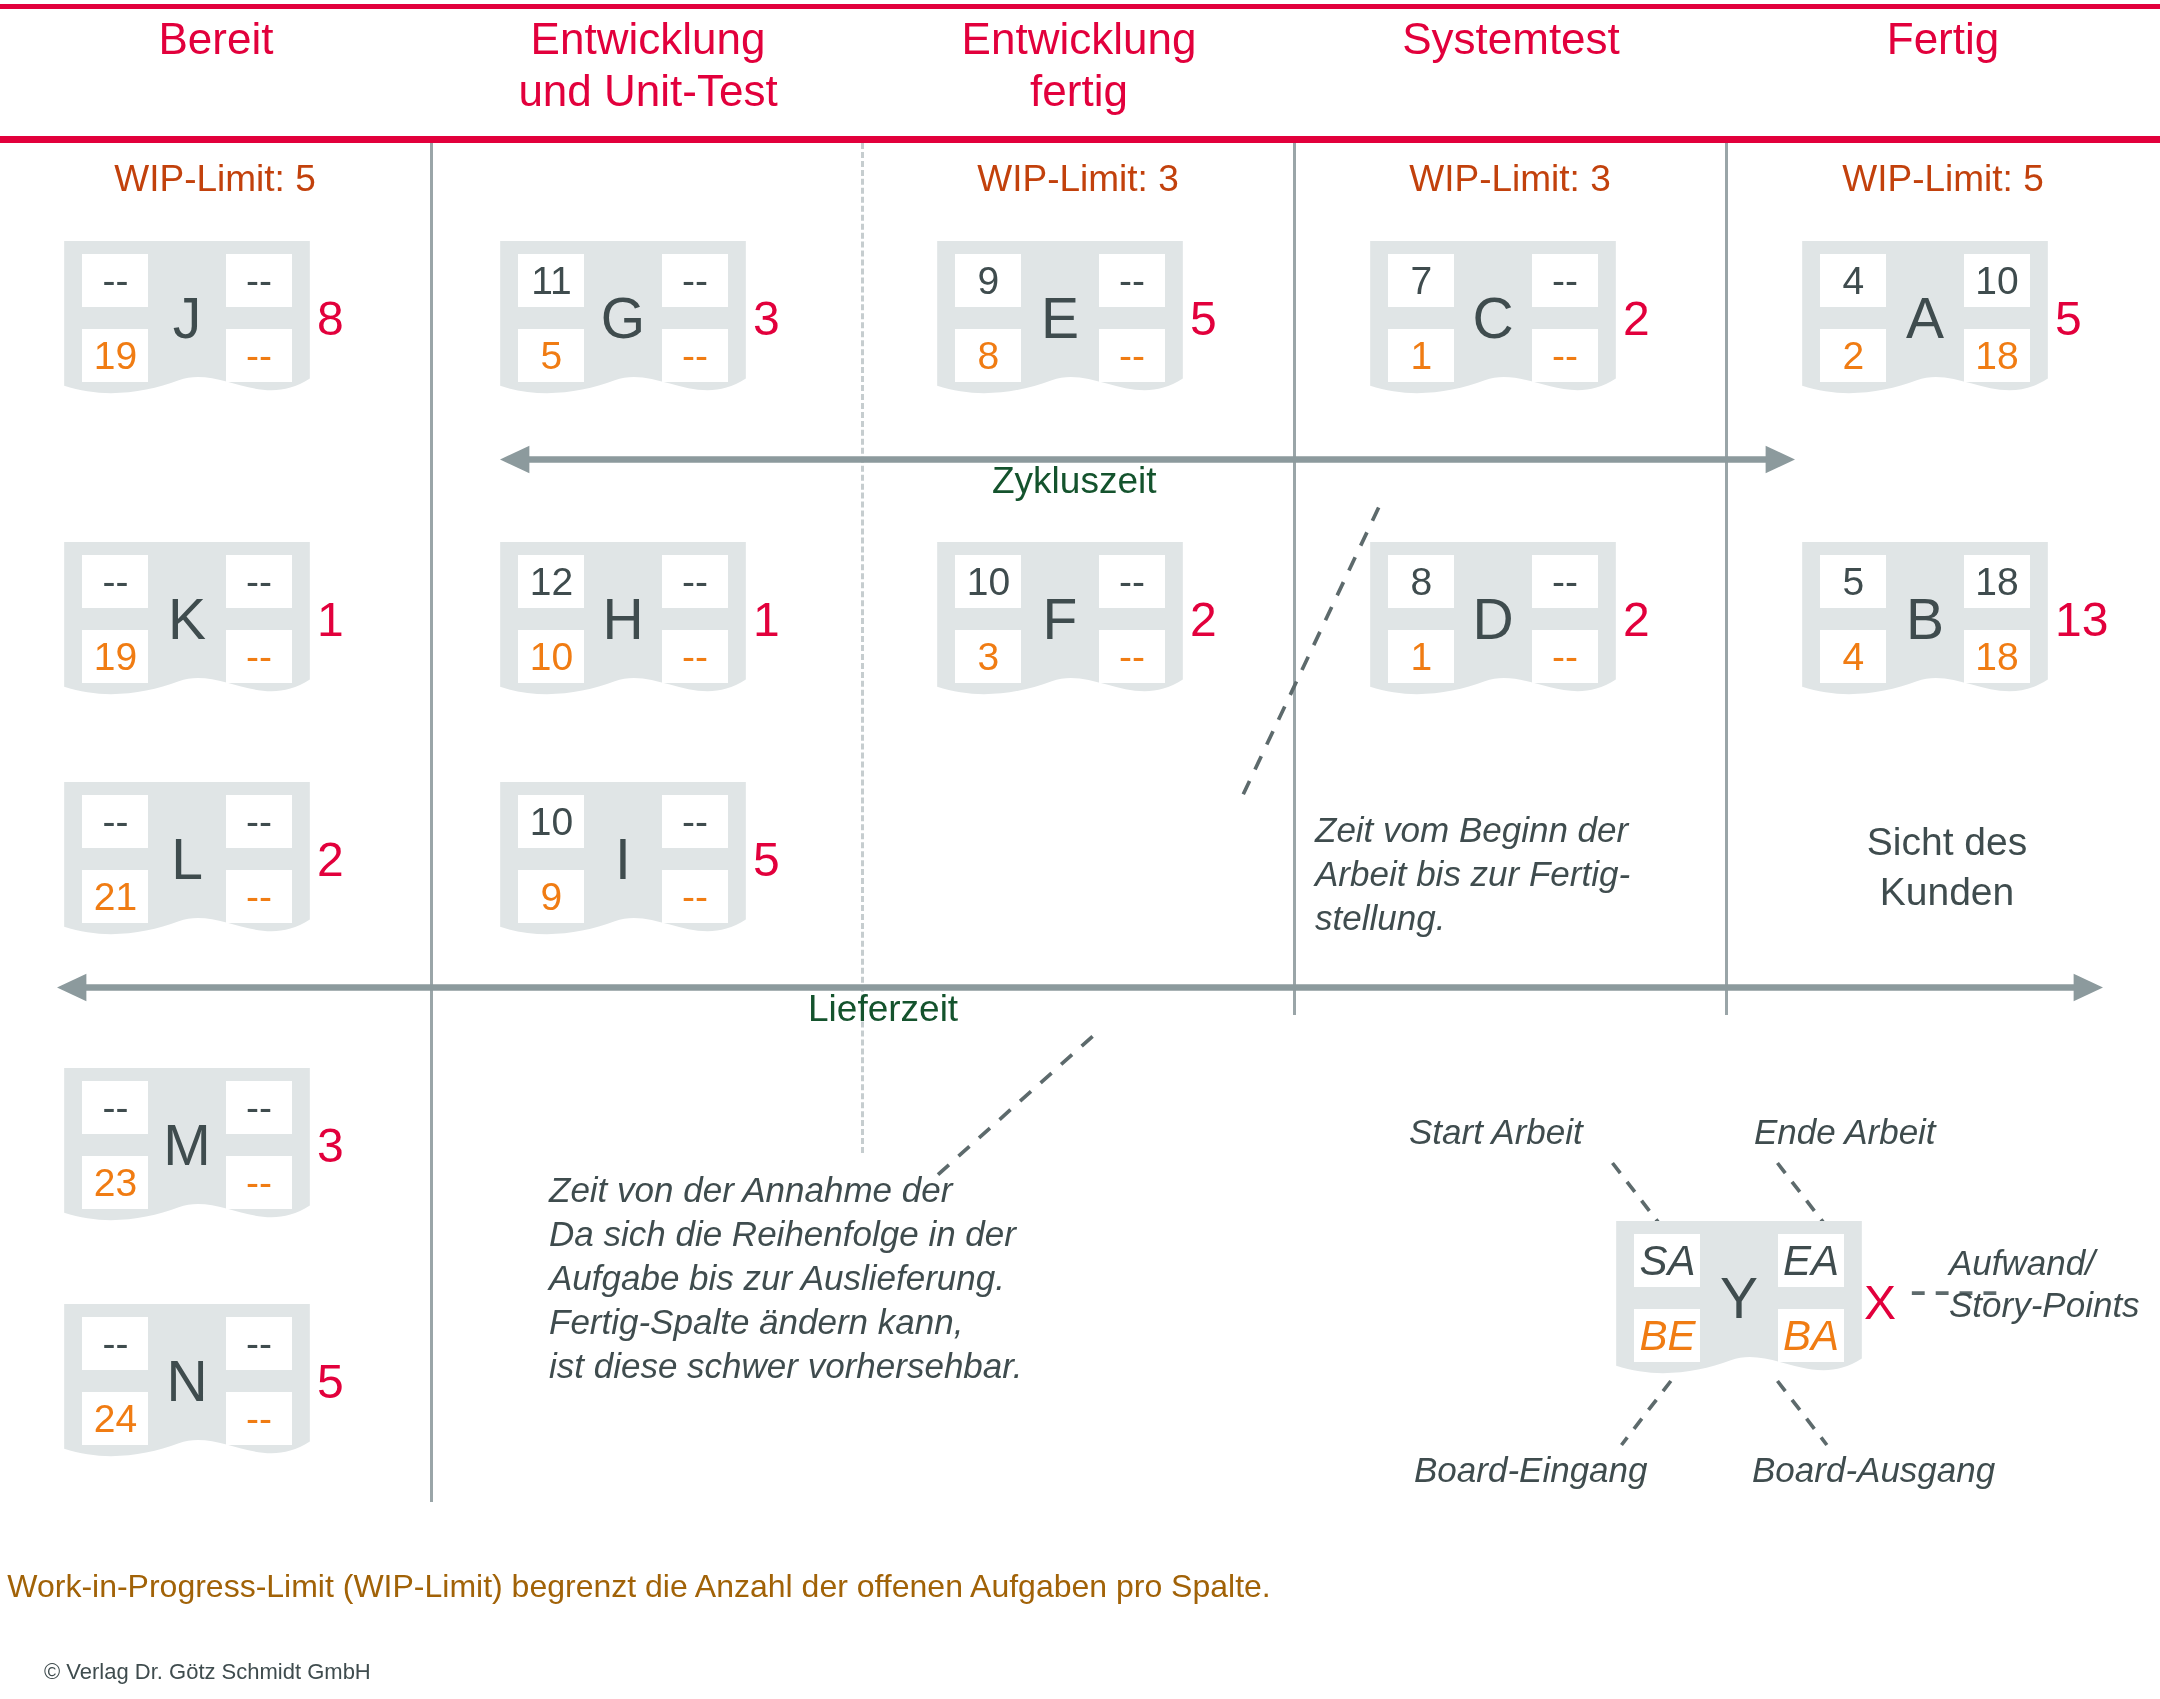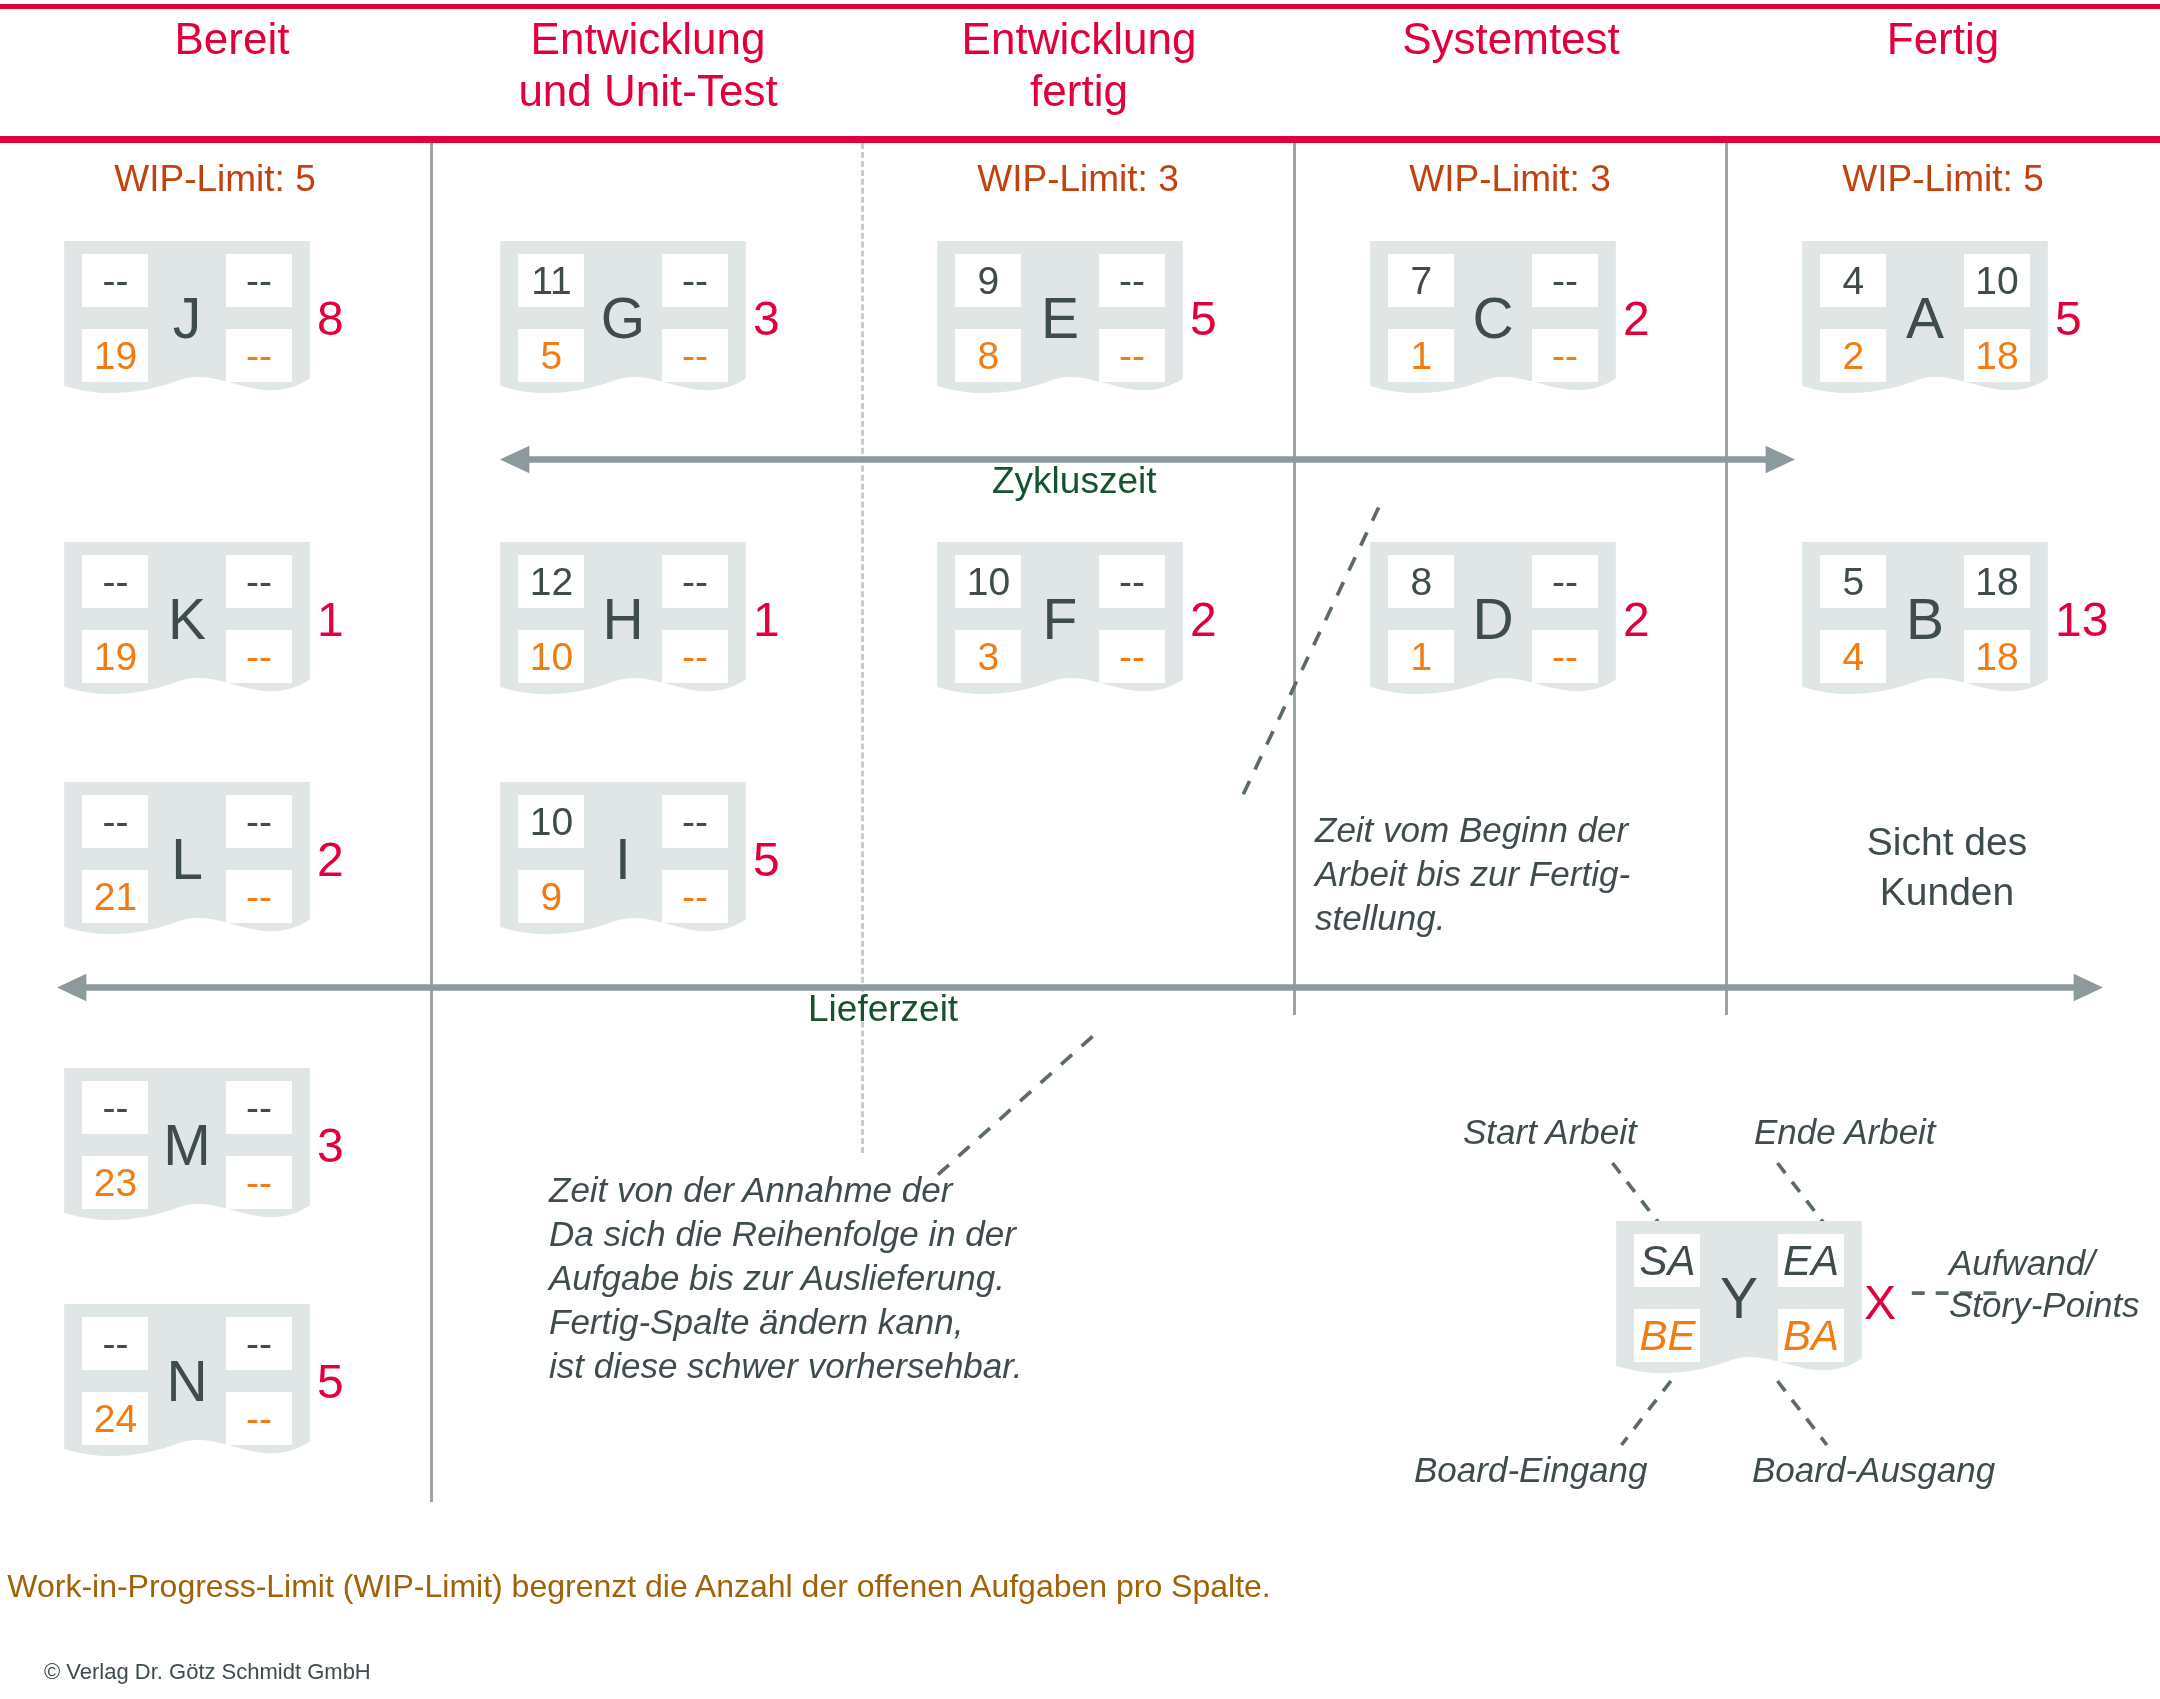--- a/index.html
+++ b/index.html
@@ -96,21 +96,21 @@
   }
 </style>
 </head>
 <body>
 
 <div class="board">
 
   <div class="hdr-rule-top"></div>
   <div class="hdr-rule-bot"></div>
 
-  <div class="col-title" style="left:0px;width:432px;padding-left:16px;">Bereit</div>
+  <div class="col-title" style="left:0px;width:432px;">Bereit</div>
 
   <div class="col-title" style="left:432px;width:432px;">
     <div>Entwicklung</div>
     <div>und Unit-Test</div>
   </div>
 
   <div class="col-title" style="left:863px;width:432px;">
     <div>Entwicklung</div>
     <div>fertig</div>
   </div>
@@ -367,21 +367,21 @@
   </div>
 
   <div class="note" style="left:549px;top:1168px;width:588px;">
     <div>Zeit von der Annahme der</div>
     <div>Da sich die Reihenfolge in der</div>
     <div>Aufgabe bis zur Auslieferung.</div>
     <div>Fertig-Spalte ändern kann,</div>
     <div>ist diese schwer vorhersehbar.</div>
   </div>
 
-  <div class="legend-lbl" style="left:1463px;top:1111px;width:275px;font-style:italic;">Start Arbeit</div>
+  <div class="legend-lbl" style="left:1409px;top:1111px;width:275px;font-style:italic;">Start Arbeit</div>
   <div class="legend-lbl" style="left:1754px;top:1111px;width:275px;">Ende Arbeit</div>
 
   <div class="leader" style="left:1607px;top:1159px;">
     <svg width="64" height="72" viewBox="0 0 70 78">
       <line x1="6" y1="4" x2="60" y2="74" stroke="#5d6a6c" stroke-width="4" stroke-dasharray="14,12"></line>
     </svg>
   </div>
   <div class="leader" style="left:1772px;top:1159px;">
     <svg width="64" height="72" viewBox="0 0 70 78">
       <line x1="6" y1="4" x2="60" y2="74" stroke="#5d6a6c" stroke-width="4" stroke-dasharray="14,12"></line>

